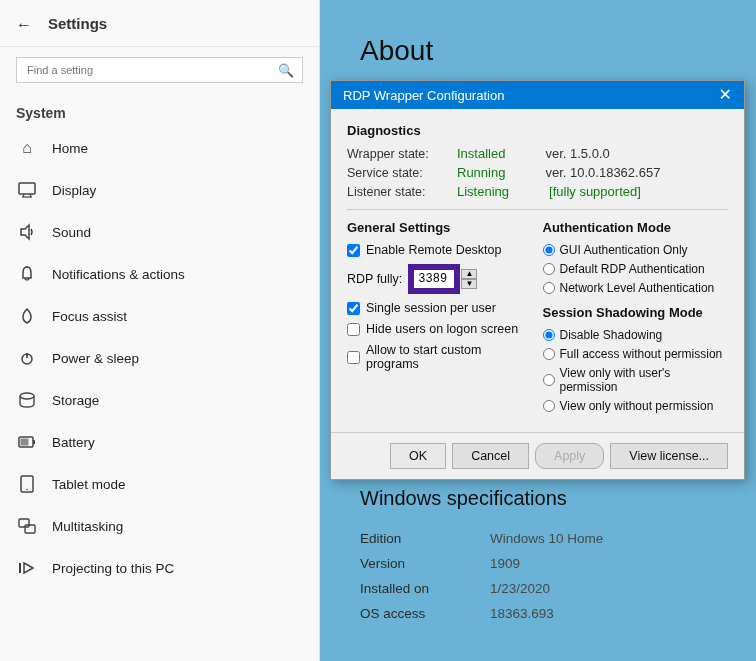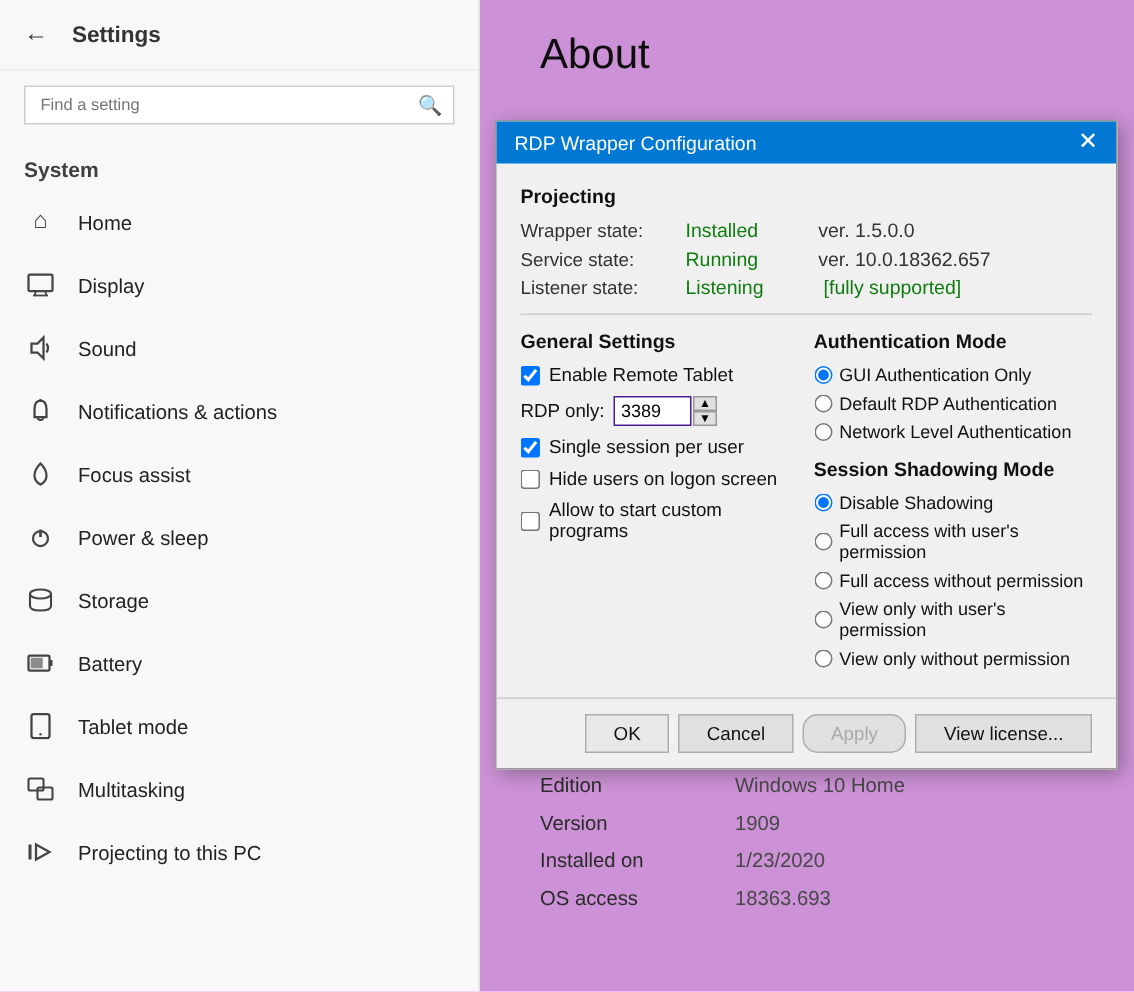--- a/index.html
+++ b/index.html
@@ -77,22 +77,22 @@
       align-items: center;
       justify-content: center;
       font-size: 16px;
       color: #444;
       flex-shrink: 0;
     }
 
     
     .main-content {
       flex: 1;
-      background: #f0abfc;
-      padding: 20px 40px;
+      background: #7dd3fc;
+      padding: 35px 40px;
       position: relative;
       overflow: hidden;
     }
     .page-title {
       font-size: 28px;
       font-weight: 300;
       color: #111;
       margin-bottom: 30px;
     }
 
@@ -213,23 +213,24 @@
       align-items: center;
       margin-bottom: 7px;
     }
     .port-label {
       font-size: 12.5px;
       margin-right: 6px;
       color: #111;
     }
     .port-input {
       width: 52px;
-      border: 1px solid #4c1d95;
+      border: 6px solid #4c1d95;
       padding: 2px 4px;
       font-size: 12px;
+      font-family: Liberation Mono, monospace;
     }
     .spinner-btns {
       display: flex;
       flex-direction: column;
       margin-left: 1px;
     }
     .spinner-btn {
       width: 16px;
       height: 10px;
       background: #e0e0e0;
@@ -410,21 +411,21 @@
   <div class="modal-overlay">
     <div class="modal">
 
       <div class="modal-title-bar">
         <span>RDP Wrapper Configuration</span>
         <button class="modal-close-btn">✕</button>
       </div>
 
       <div class="modal-body">
 
-        <div class="section-header">Projecting</div>
+        <div class="section-header">Diagnostics</div>
         <div class="info-row">
           <span class="info-label">Wrapper state:</span>
           <span class="status-installed">Installed</span>
           <span style="margin-left:40px;" class="version-text">ver. 1.5.0.0</span>
         </div>
         <div class="info-row">
           <span class="info-label">Service state:</span>
           <span class="status-running">Running</span>
           <span style="margin-left:40px;" class="version-text">ver. 10.0.18362.657</span>
         </div>
@@ -436,25 +437,25 @@
 
         <hr class="divider-line">
 
         <div class="two-col">
 
           <div class="col-left">
             <div class="section-header">General Settings</div>
             <div class="form-row">
               <label class="checkbox-label">
                 <input type="checkbox" checked="" style="">
-                <span>Enable Remote Tablet</span>
+                <span>Enable Remote Desktop</span>
               </label>
             </div>
             <div class="port-row">
-              <span class="port-label">RDP only:</span>
+              <span class="port-label">RDP fully:</span>
               <input type="text" class="port-input" value="3389" style="">
               <div class="spinner-btns">
                 <button class="spinner-btn">▲</button>
                 <button class="spinner-btn">▼</button>
               </div>
             </div>
             <div class="form-row">
               <label class="checkbox-label">
                 <input type="checkbox" checked="" style="">
                 <span>Single session per user</span>
@@ -489,24 +490,20 @@
               <span>Network Level Authentication</span>
             </label>
 
             <div class="section-header" style="margin-top:10px;">Session Shadowing Mode</div>
             <label class="radio-label">
               <input type="radio" name="shadow" checked="" style="">
               <span>Disable Shadowing</span>
             </label>
             <label class="radio-label">
               <input type="radio" name="shadow" style="">
-              <span>Full access with user's permission</span>
-            </label>
-            <label class="radio-label">
-              <input type="radio" name="shadow" style="">
               <span>Full access without permission</span>
             </label>
             <label class="radio-label">
               <input type="radio" name="shadow" style="">
               <span>View only with user's permission</span>
             </label>
             <label class="radio-label">
               <input type="radio" name="shadow" style="">
               <span>View only without permission</span>
             </label>

